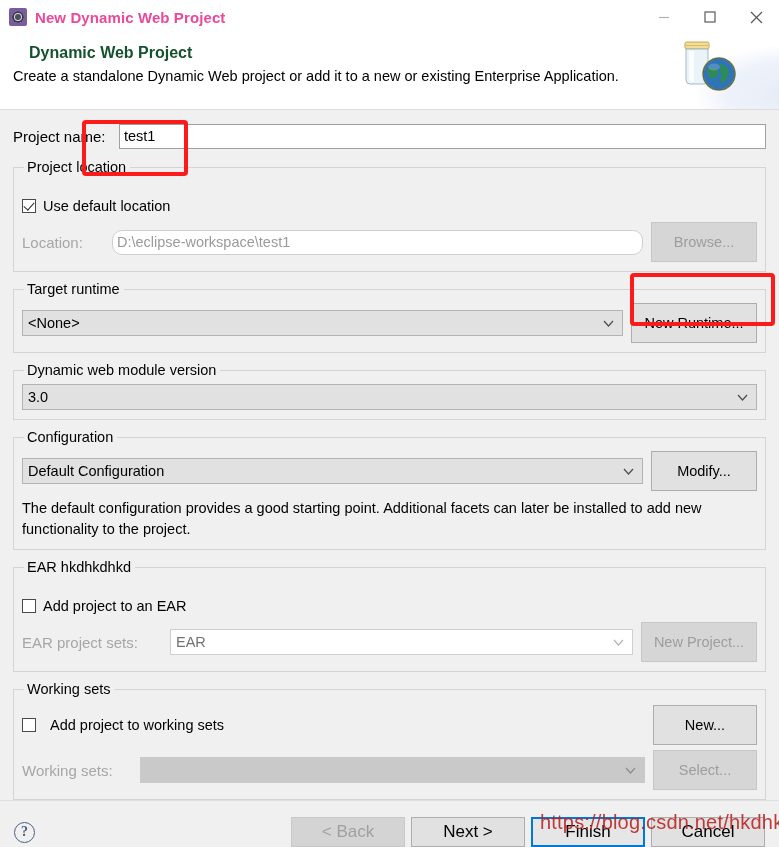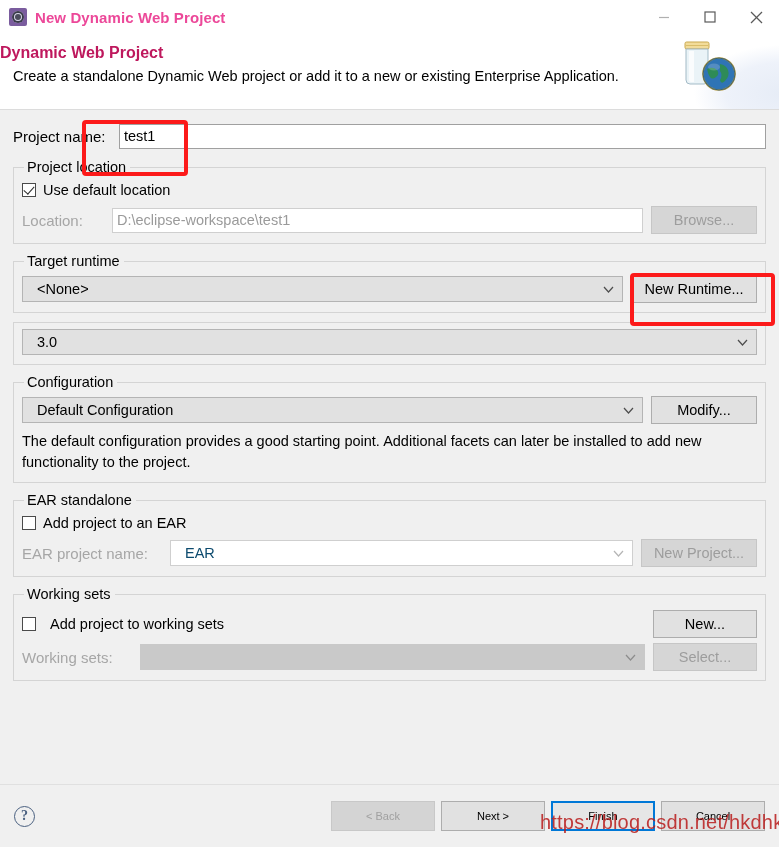--- a/index.html
+++ b/index.html
@@ -78,24 +78,24 @@
   .banner {
     position: relative;
     height: 76px;
     background: #ffffff;
     border-bottom: 1px solid #dcdcdc;
     flex: 0 0 auto;
     overflow: hidden;
   }
   .banner-title {
     position: absolute;
-    left: 0; top: 10px;
+    left: 29px; top: 10px;
     font-size: 16px;
     font-weight: bold;
-    color: #be185d;
+    color: #14532d;
   }
   .banner-desc {
     position: absolute;
     left: 13px; top: 34px;
     font-size: 14.5px;
     color: #000000;
     white-space: nowrap;
   }
   .banner-art {
     position: absolute;
@@ -157,21 +157,21 @@
     padding: 4px 8px 9px 8px;
     background: transparent;
   }
   fieldset.group > legend {
     font-size: 14.5px;
     color: #000;
     padding: 0 4px 0 3px;
     margin-left: 2px;
   }
 
-  .chkrow { display: flex; align-items: center; height: 22px; margin-top: 0; }
+  .chkrow { display: flex; align-items: center; height: 22px; margin-top: 16px; }
   .chk {
     width: 14px; height: 14px;
     border: 1px solid #4a4a4a;
     background: #ffffff;
     margin-right: 7px;
     position: relative;
     flex: 0 0 auto;
   }
   .chk.checked::after {
     content: "";
@@ -180,21 +180,21 @@
     width: 5px; height: 9px;
     border: solid #2b2b2b;
     border-width: 0 1.8px 1.8px 0;
     transform: rotate(42deg);
   }
   .chklabel { font-size: 14.5px; color: #000; }
 
   .inline { display: flex; align-items: center; gap: 8px; margin-top: 5px; }
 
   .btn {
-    height: 28px;
+    height: 40px;
     min-width: 96px;
     border: 1px solid #adadad;
     background: #e1e1e1;
     font-size: 14.5px;
     color: #000;
     display: flex;
     align-items: center;
     justify-content: center;
     padding: 0 10px;
     white-space: nowrap;
@@ -203,31 +203,31 @@
   .btn.disabled { color: #9d9d9d; border-color: #c6c6c6; background: #d6d6d6; }
 
   .combo {
     height: 26px;
     border: 1px solid #b4b4b4;
     background: #e1e1e1;
     display: flex;
     align-items: center;
     font-size: 14.5px;
     color: #000;
-    padding: 0 4px 0 14px;
+    padding: 0 4px 0 5px;
     position: relative;
     font-family: "Liberation Sans", sans-serif;
   }
   .combo .caret {
     margin-left: auto;
     color: #4d4d4d;
     display: flex; align-items: center;
     padding-right: 4px;
   }
-  .combo.white { background: #ffffff; border-color: #cfcfcf; color: #0c4a6e; }
+  .combo.white { background: #ffffff; border-color: #cfcfcf; color: #737373; }
   .combo.filled { background: #c9c9c9; border: 1px solid #c9c9c9; }
 
   .desc {
     font-size: 14.5px;
     color: #000;
     line-height: 1.45;
     margin-top: 7px;
   }
 
   
@@ -249,24 +249,24 @@
     display: flex; align-items: center; justify-content: center;
     font-size: 14px; font-weight: bold;
     font-family: "Liberation Serif", serif;
   }
   .footer-buttons {
     margin-left: auto;
     display: flex;
     gap: 6px;
   }
   .fbtn {
-    width: 104px; height: 30px;
+    width: 114px; height: 30px;
     border: 1px solid #adadad;
     background: #e1e1e1;
-    font-size: 11px;
+    font-size: 17px;
     color: #000;
     display: flex; align-items: center; justify-content: center;
     font-family: "Liberation Sans", sans-serif;
   }
   .fbtn.disabled { color: #a0a0a0; background: #d4d4d4; border-color: #c8c8c8; }
   .fbtn.default { border: 2px solid #0078d7; background: #e6e6e6; }
 
   
   .annot {
     position: absolute;
@@ -346,41 +346,42 @@
     </div>
 
     <fieldset class="group">
       <legend>Project location</legend>
       <div class="chkrow">
         <span class="chk checked"></span>
         <span class="chklabel">Use default location</span>
       </div>
       <div class="inline">
         <div class="lbl dim" style="width:82px;">Location:</div>
-        <div class="txt disabled" style="flex:1 1 auto;">D:\eclipse-workspace\test1</div>
+        <div class="txt disabled" style="flex:1 1 auto;border-radius:10px;">D:\eclipse-workspace\test1</div>
         <div class="btn disabled" style="width:106px;">Browse...</div>
       </div>
     </fieldset>
 
     <fieldset class="group">
       <legend>Target runtime</legend>
       <div class="inline" style="margin-top:2px;">
         <div class="combo" style="flex:1 1 auto;">
           <span>&lt;None&gt;</span>
           <span class="caret">
             <svg width="11" height="7" viewBox="0 0 11 7">
                 <polyline points="1,1 5.5,6 10,1" fill="none" stroke="#4d4d4d" stroke-width="1.2"></polyline>
               </svg>
           </span>
         </div>
         <div class="btn" style="width:126px;">New Runtime...</div>
       </div>
     </fieldset>
 
     <fieldset class="group">
+      <legend>Dynamic web module version</legend>
       <div class="combo" style="margin-top:2px;">
         <span>3.0</span>
         <span class="caret">
           <svg width="11" height="7" viewBox="0 0 11 7">
               <polyline points="1,1 5.5,6 10,1" fill="none" stroke="#4d4d4d" stroke-width="1.2"></polyline>
             </svg>
         </span>
       </div>
     </fieldset>
 
@@ -394,27 +395,27 @@
                 <polyline points="1,1 5.5,6 10,1" fill="none" stroke="#4d4d4d" stroke-width="1.2"></polyline>
               </svg>
           </span>
         </div>
         <div class="btn" style="width:106px;">Modify...</div>
       </div>
       <div class="desc">The default configuration provides a good starting point. Additional facets can later be installed to add new functionality to the project.</div>
     </fieldset>
 
     <fieldset class="group">
-      <legend>EAR standalone</legend>
+      <legend>EAR hkdhkdhkd</legend>
       <div class="chkrow">
         <span class="chk"></span>
         <span class="chklabel">Add project to an EAR</span>
       </div>
       <div class="inline">
-        <div class="lbl dim" style="width:140px;">EAR project name:</div>
+        <div class="lbl dim" style="width:140px;">EAR project sets:</div>
         <div class="combo white" style="flex:1 1 auto;">
           <span>EAR</span>
           <span class="caret">
             <svg width="11" height="7" viewBox="0 0 11 7">
                 <polyline points="1,1 5.5,6 10,1" fill="none" stroke="#b5b5b5" stroke-width="1.2"></polyline>
               </svg>
           </span>
         </div>
         <div class="btn disabled" style="width:116px;">New Project...</div>
       </div>

